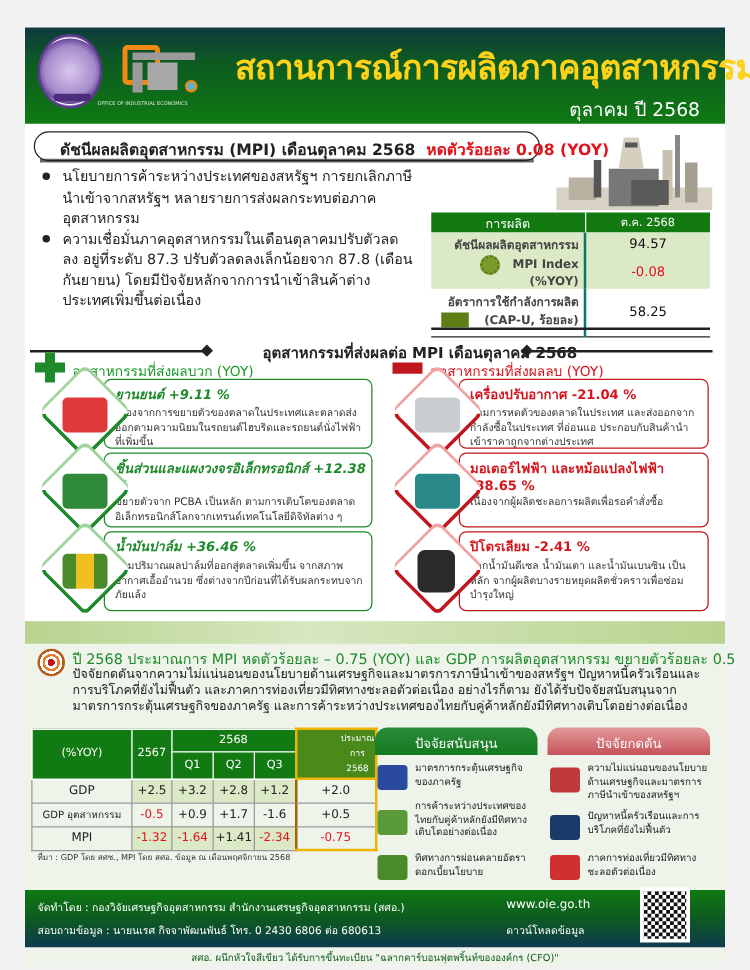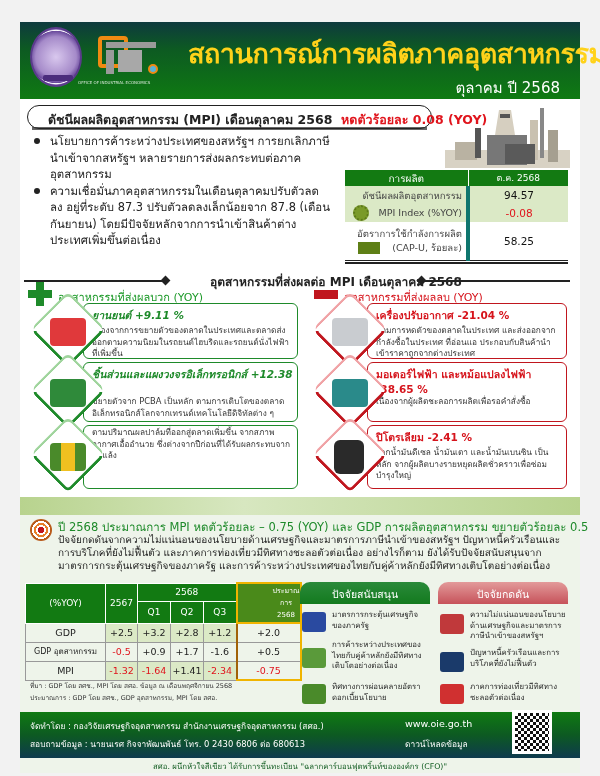--- a/index.html
+++ b/index.html
@@ -26,21 +26,21 @@
   
   .bullets { position: absolute; left: 10px; top: 111px; width: 300px; font-size: 11.4px; line-height: 16.5px; color: #222; }
   .bullets li { list-style: none; position: relative; padding-left: 20px; }
   .bullets li::before { content: ""; position: absolute; left: 4px; top: 5px; width: 6px; height: 6px; background: #222; border-radius: 50%; }
   
   .prod { position: absolute; left: 325px; top: 148px; width: 223px; border-collapse: collapse; font-size: 9.5px; }
   .prod th { background: #137a12; color: #fff; font-weight: normal; height: 16px; font-size: 10px; }
   .prod th + th { border-left: 1px solid #fff; font-size: 9px; }
   .prod td { color: #444; }
   .prod .r1 td { background: #dbe9c6; }
-  .prod .lbl { text-align: right; padding-right: 4px; width: 123px; border-right: 4px solid #0f766e; }
+  .prod .lbl { text-align: right; padding-right: 4px; width: 123px; border-right: 2px solid #0f766e; font-weight: bold; }
   .prod .val { text-align: center; font-size: 10.5px; color: #111; }
   .prod .neg { color: #e0141c; }
   .prod .r2 td { height: 38px; border-bottom: 1.5px solid #222; }
   .gear { display: inline-block; width: 16px; height: 16px; border-radius: 50%; background: #7a9a2a; border: 2px dotted #5d7a1a; vertical-align: middle; margin-right: 10px; }
   .fac-ic { display: inline-block; width: 22px; height: 12px; background: #5e7f16; vertical-align: middle; margin-right: 12px; }
   .rule { position: absolute; height: 1.5px; background: #222; }
   
   .sec-line { position: absolute; top: 258px; height: 1.5px; background: #222; }
   .sec-title { position: absolute; left: 190px; top: 250px; font-size: 12px; font-weight: bold; color: #222; white-space: nowrap; }
   .dot { position: absolute; top: 255px; width: 7px; height: 7px; background: #222; transform: rotate(45deg); }
@@ -184,20 +184,21 @@
   <div class="ico" style="left:30px; top:296px; background:#e0393b;"></div>
 
   <div class="card pos" style="top:340px; height:60px;">
     <div class="ct">ชิ้นส่วนและแผงวงจรอิเล็กทรอนิกส์  +12.38 %</div>
     <div class="cb">ขยายตัวจาก PCBA เป็นหลัก ตามการเติบโตของตลาดอิเล็กทรอนิกส์โลกจากเทรนด์เทคโนโลยีดิจิทัลต่าง ๆ</div>
   </div>
   <div class="diamond pos" style="left:22px; top:344px;"></div>
   <div class="ico" style="left:30px; top:357px; background:#2f8a3a;"></div>
 
   <div class="card pos" style="top:403px; height:64px;">
+    <div class="ct">น้ำมันปาล์ม  +36.46 %</div>
     <div class="cb">ตามปริมาณผลปาล์มที่ออกสู่ตลาดเพิ่มขึ้น จากสภาพอากาศเอื้ออำนวย ซึ่งต่างจากปีก่อนที่ได้รับผลกระทบจากภัยแล้ง</div>
   </div>
   <div class="diamond pos" style="left:22px; top:408px;"></div>
   <div class="ico" style="left:30px; top:421px; background:linear-gradient(to right,#4a8a2a 30%,#f0c020 30% 70%,#4a8a2a 70%);"></div>
 
   <div class="card neg" style="top:281px; height:56px;">
     <div class="ct">เครื่องปรับอากาศ  -21.04 %</div>
     <div class="cb">ตามการหดตัวของตลาดในประเทศ และส่งออกจากกำลังซื้อในประเทศ ที่อ่อนแอ ประกอบกับสินค้านำเข้าราคาถูกจากต่างประเทศ</div>
   </div>
   <div class="diamond neg" style="left:304px; top:283px;"></div>
@@ -261,21 +262,20 @@
         <td class="g n">-1.32</td>
         <td class="g n">-1.64</td>
         <td class="g">+1.41</td>
         <td class="g n">-2.34</td>
         <td class="est n">-0.75</td>
       </tr>
     </tbody>
       </table>
     <div class="src">
       <div>ที่มา : GDP โดย สศช., MPI โดย สศอ. ข้อมูล ณ เดือนพฤศจิกายน 2568</div>
-      <div>ประมาณการ : GDP โดย สศช., GDP อุตสาหกรรม, MPI โดย สศอ.</div>
     </div>
 
     <div class="factors">
       <div class="fh sup">ปัจจัยสนับสนุน</div>
       <div class="fh con">ปัจจัยกดดัน</div>
 
       <div class="fi" style="left:0; top:28px;">
         <div class="fic" style="background:#2a4aa0;"></div>
         <span>มาตรการกระตุ้นเศรษฐกิจของภาครัฐ</span>
       </div>

